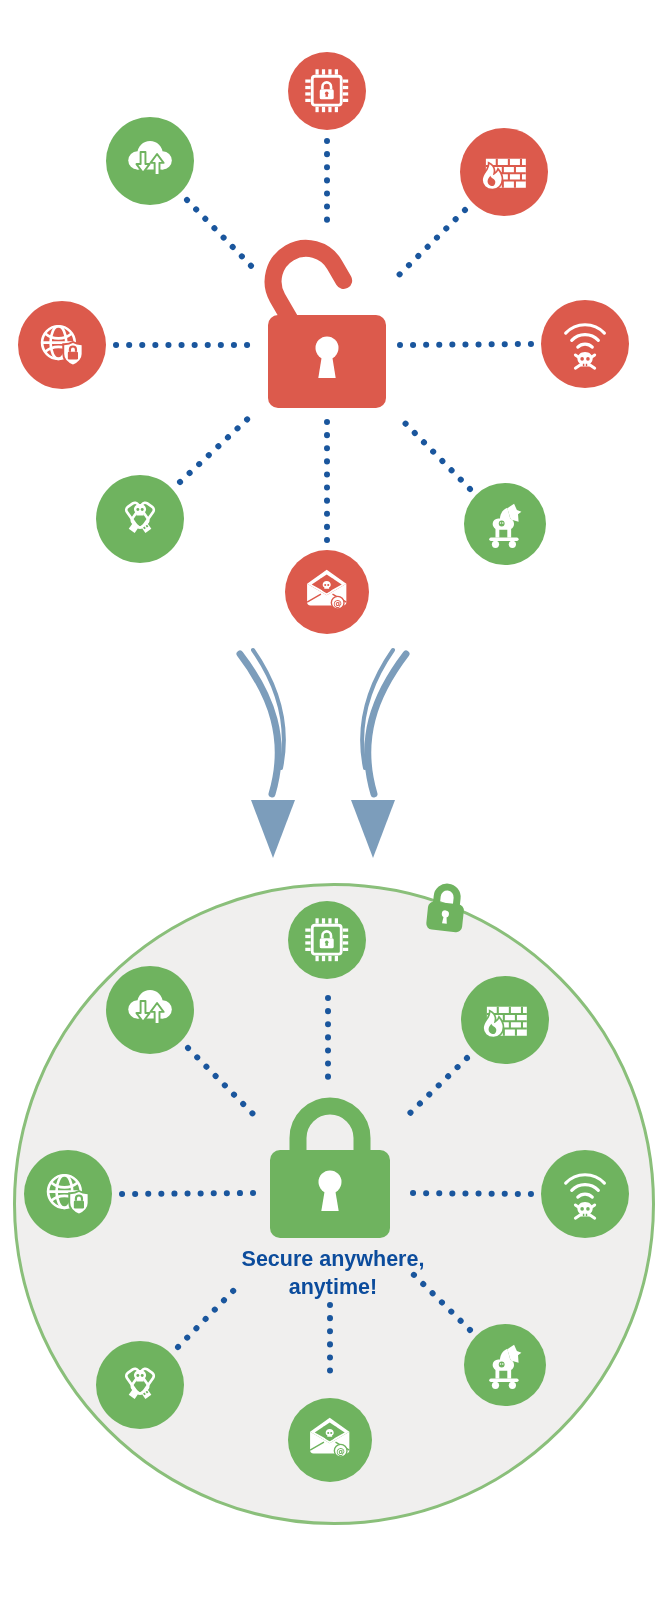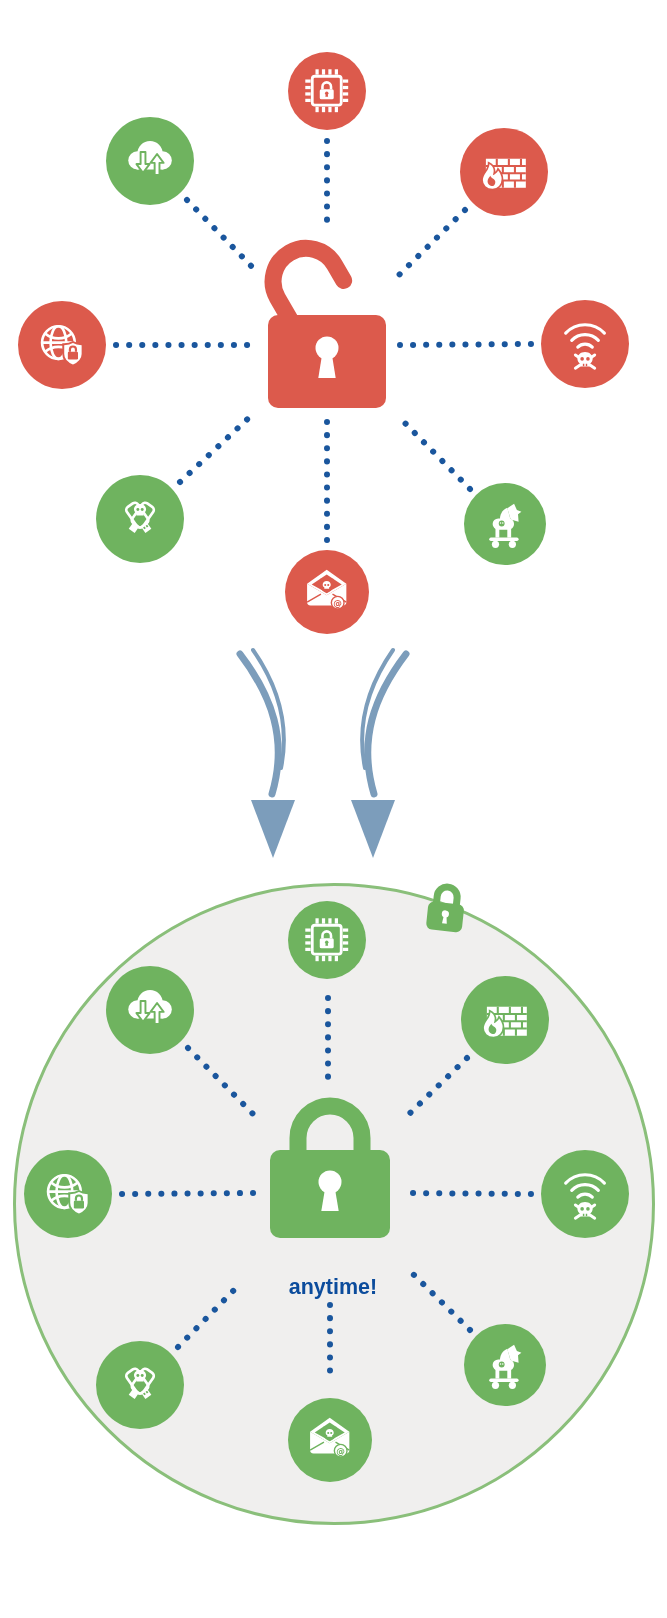--- a/index.html
+++ b/index.html
@@ -286,17 +286,17 @@
   <svg class="abs" style="left:420px;top:878px" width="52" height="60" viewBox="0 0 52 60">
     <g transform="rotate(6 26 30)">
       <path d="M16 27v-8a10 10 0 0 1 20 0v8" fill="none" stroke="#6fb35f" stroke-width="7" stroke-linecap="round"></path>
       <rect x="8" y="25" width="36" height="28" rx="6" fill="#6fb35f"></rect>
       <circle cx="26" cy="36" r="3.6" fill="#fff"></circle>
       <path d="M24.7 37.5h2.6l1.1 8h-4.8z" fill="#fff"></path>
     </g>
   </svg>
 
   <div class="caption">
-    <br>
+    <span>Secure anywhere,</span><br>
     <span>anytime!</span>
   </div>
 
 </div>
 
 </body></html>

